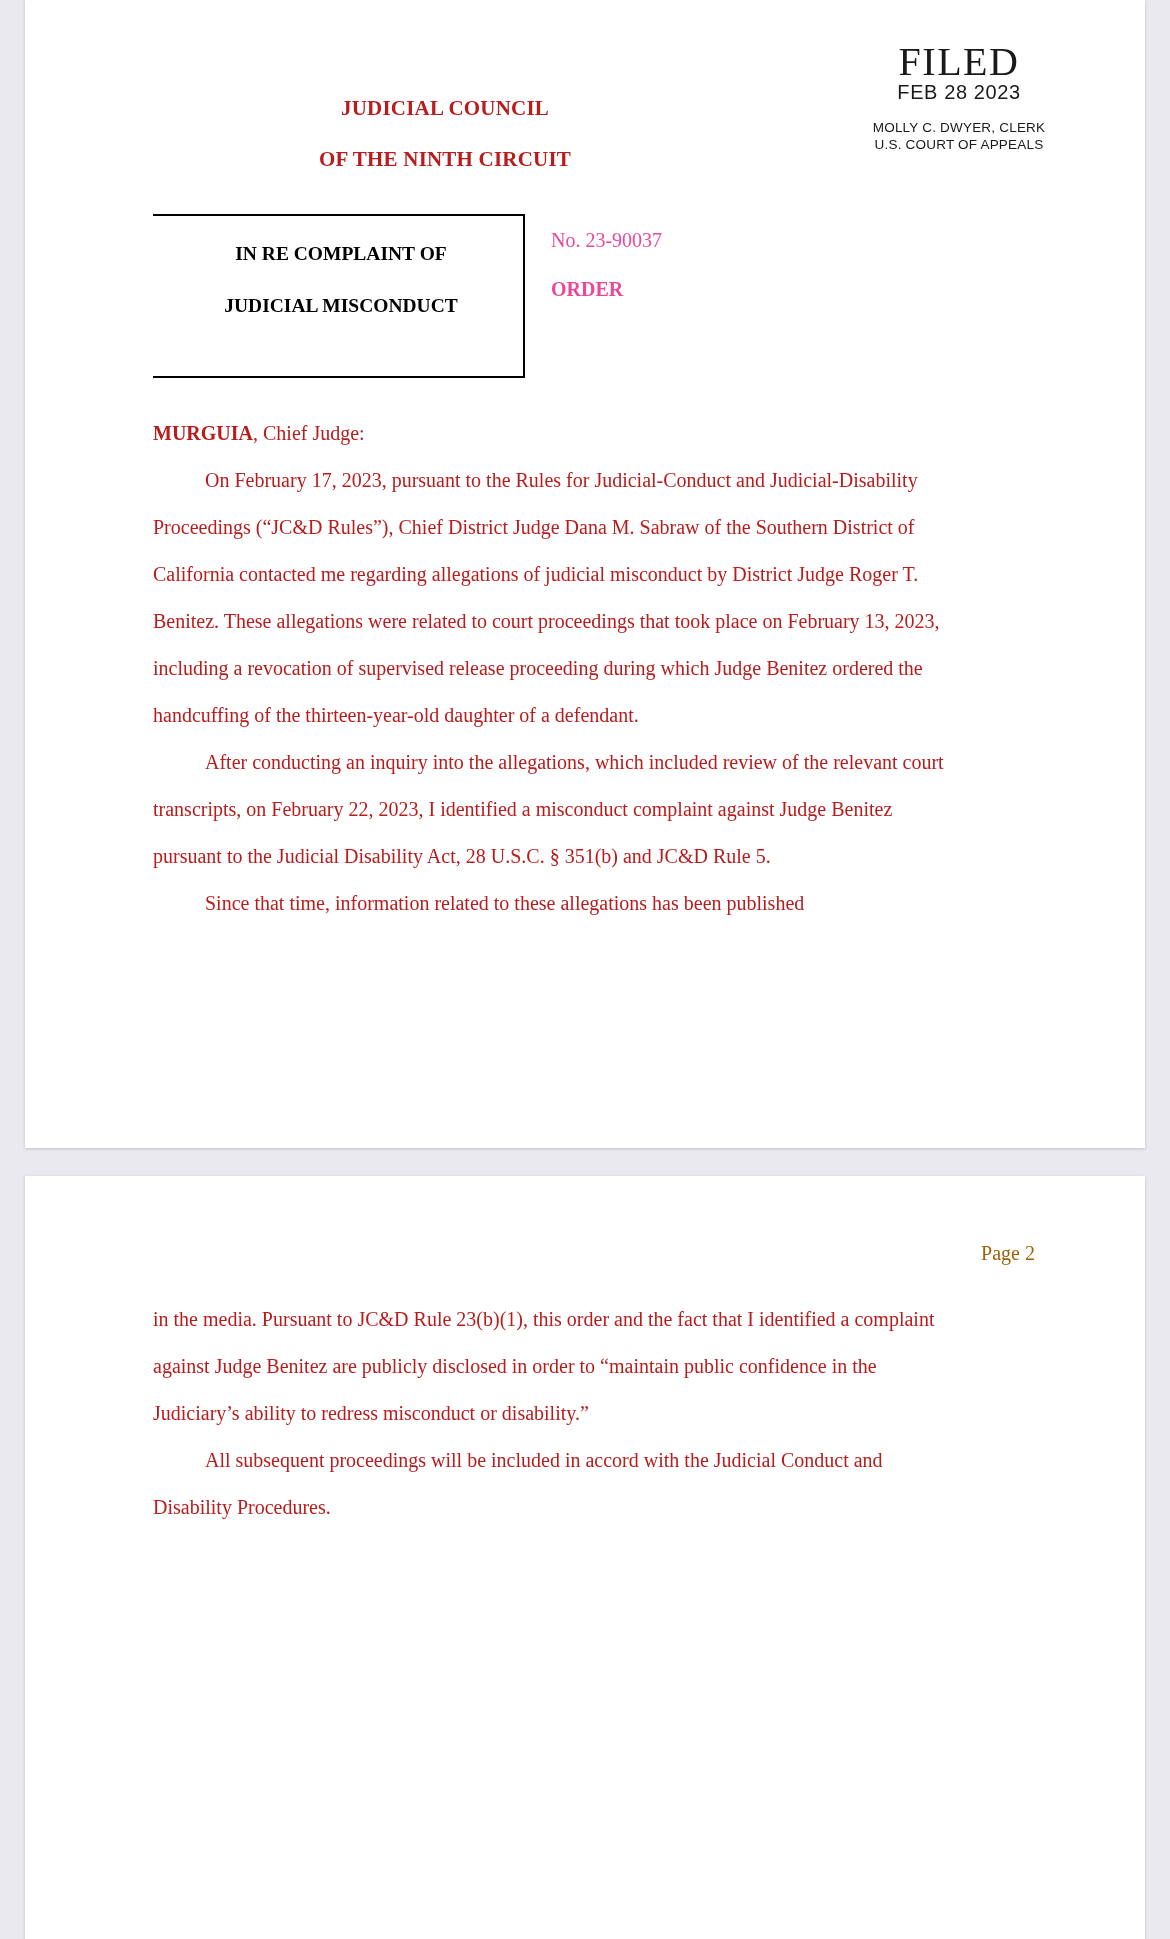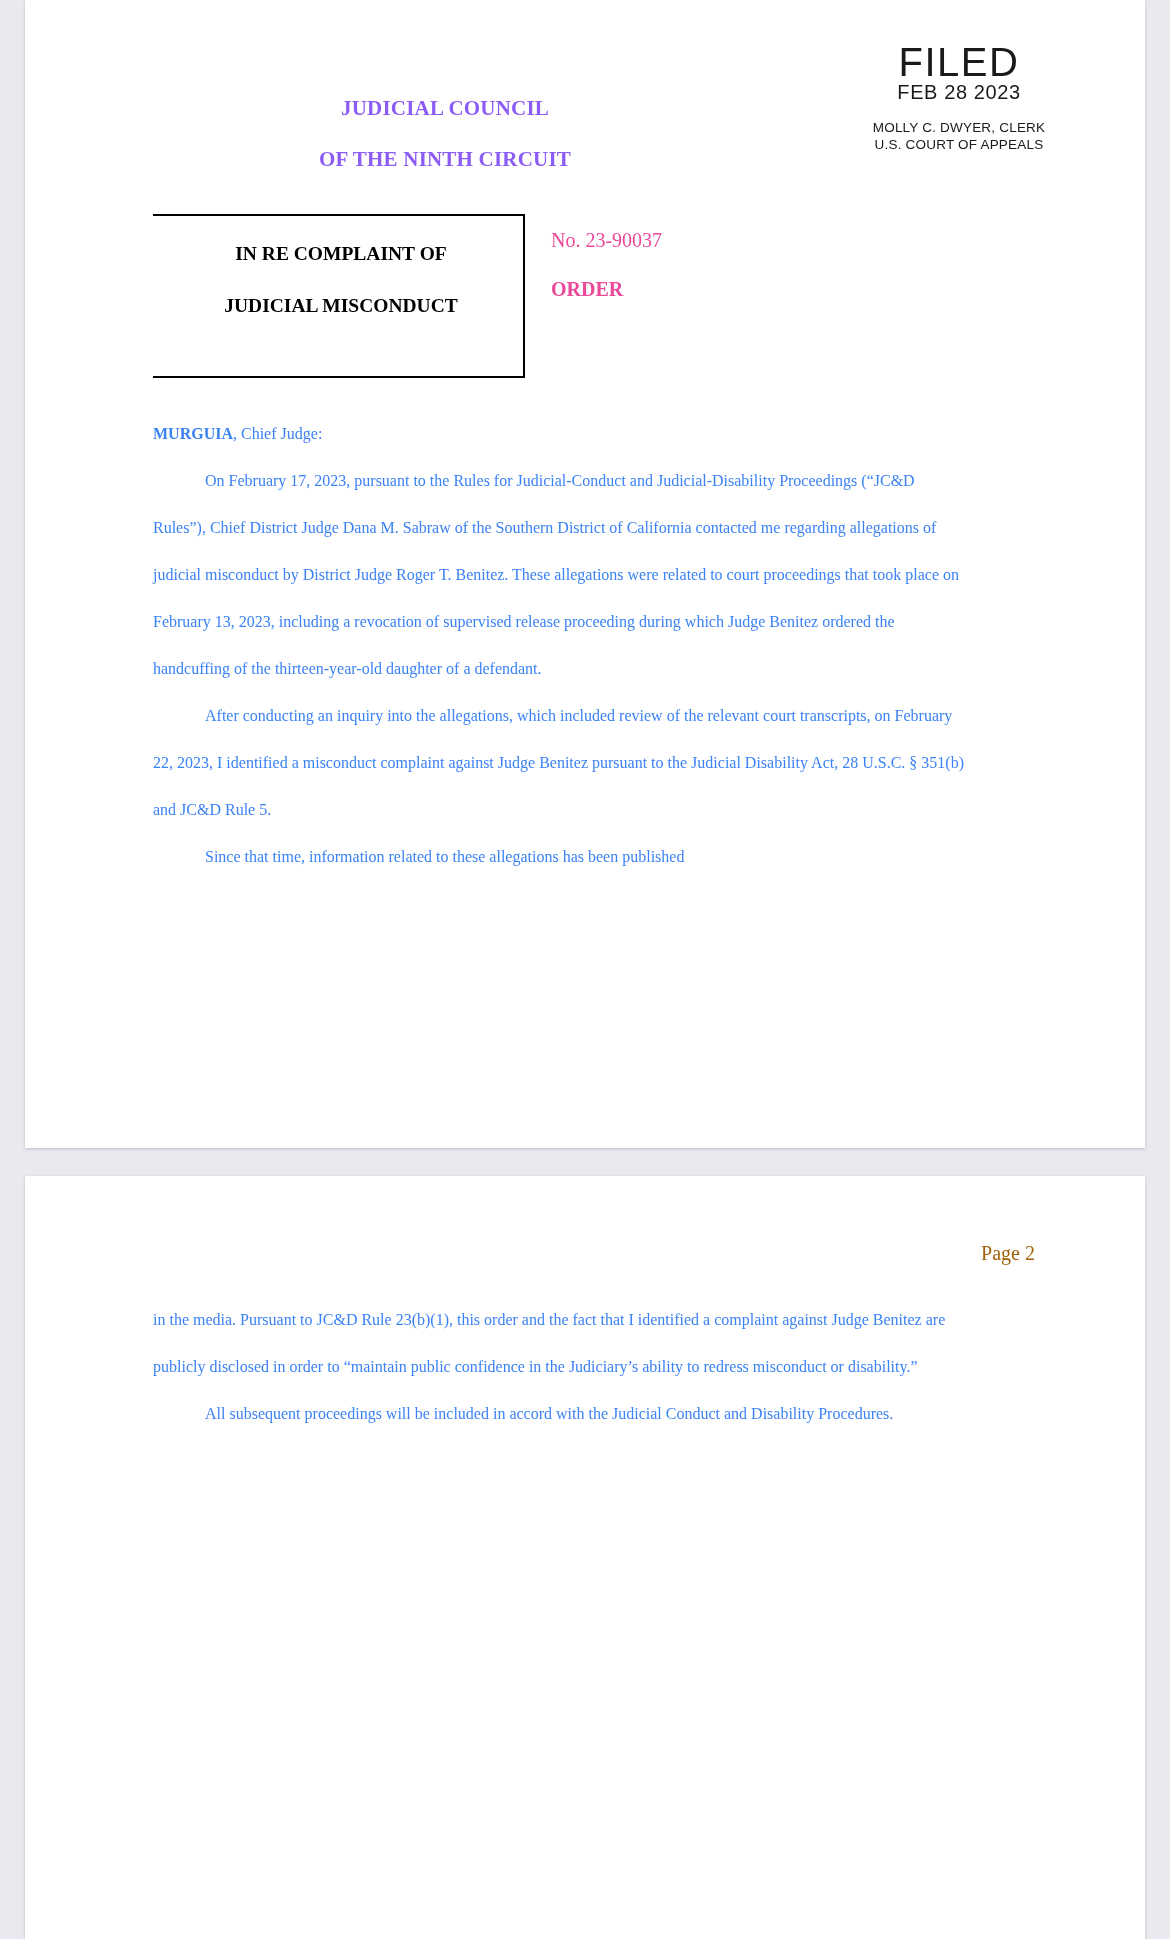--- a/index.html
+++ b/index.html
@@ -44,20 +44,21 @@
     width: 300px;
     text-align: center;
     font-family: "Liberation Sans", "DejaVu Sans", sans-serif;
     color: #1a1a1a;
   }
   .filed-word {
     font-size: 40px;
     letter-spacing: 1.5px;
     line-height: 1;
     font-weight: 400;
+    font-family: Liberation Serif, serif;
   }
   .filed-date {
     font-size: 20px;
     letter-spacing: 0.6px;
     line-height: 1;
   }
   .filed-clerk {
     font-size: 13.5px;
     letter-spacing: 0.2px;
     margin-top: 18px;
@@ -67,21 +68,21 @@
   
   .court-heading {
     position: absolute;
     left: 150px;
     top: 96px;
     width: 540px;
     text-align: center;
     font-weight: bold;
     font-size: 21px;
     letter-spacing: 0.2px;
-    color: #8b5cf6;
+    color: #b91c1c;
   }
   .court-heading .line2 {
     margin-top: 26px;
   }
 
   
   .caption {
     position: absolute;
     left: 128px;
     top: 214px;
@@ -129,22 +130,22 @@
     font-weight: bold;
     margin-top: 29px;
     line-height: 1;
   }
 
   
   .body-text {
     position: absolute;
     left: 128px;
     width: 812px;
-    font-size: 16px;
-    color: #3b82f6;
+    font-size: 20px;
+    color: #b91c1c;
     line-height: 47px;
   }
   .page-1 .body-text { top: 410px; }
   .page-2 .body-text { top: 120px; }
 
   .body-text p {
     margin: 0;
     text-align: left;
   }
   .indent { text-indent: 52px; }

